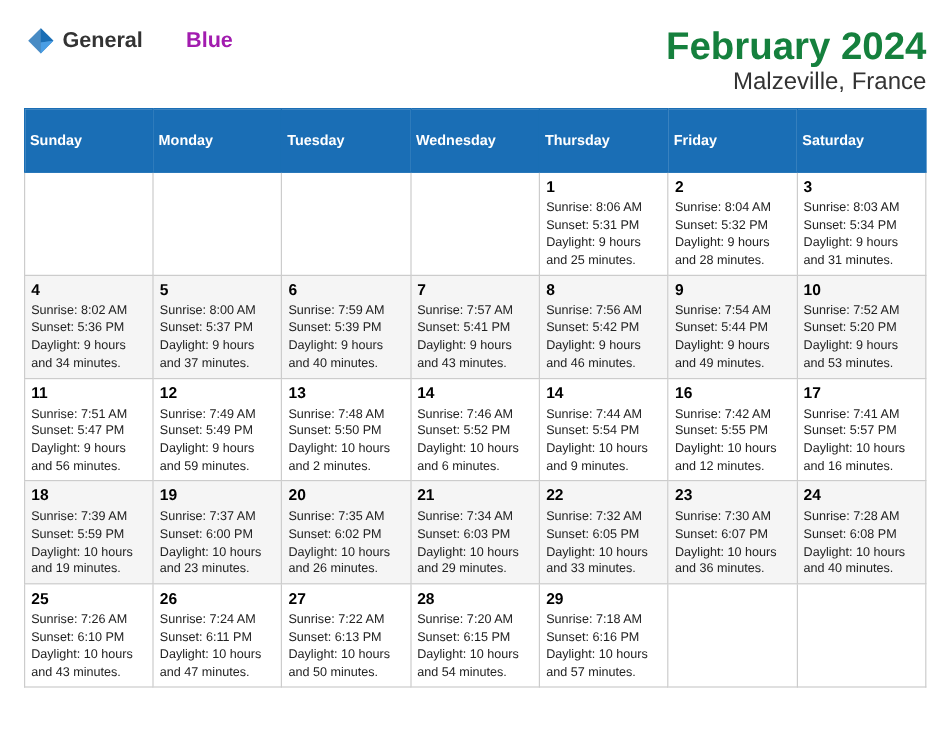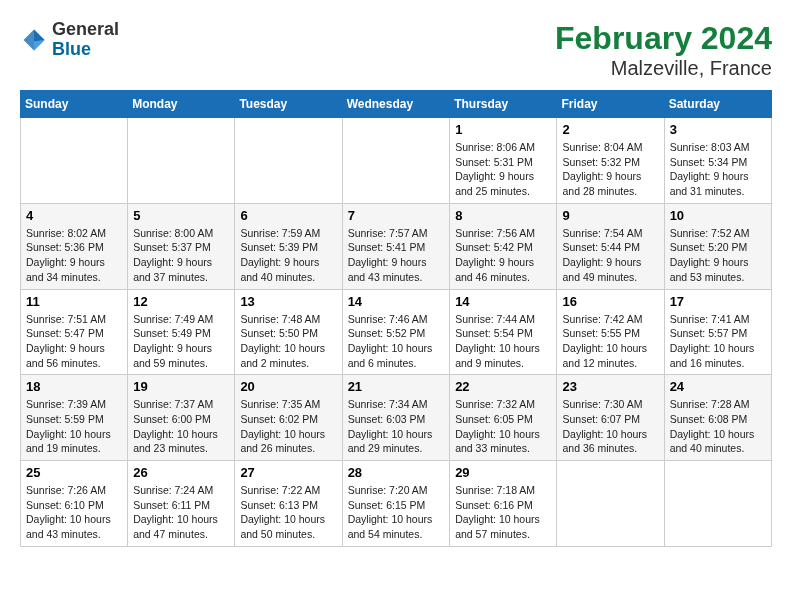--- a/index.html
+++ b/index.html
@@ -16,27 +16,27 @@
       align-items: flex-start;
       margin-bottom: 10px;
     }
     .logo {
       display: flex;
       align-items: center;
       gap: 4px;
     }
     .logo-text {
       display: flex;
-      flex-direction: column;
+      flex-direction: row;
       font-size: 18px;
       font-weight: bold;
       line-height: 1.1;
     }
     .logo-general { color: #333; }
-    .logo-blue { color: #0369a1; }
+    .logo-blue { color: #a21caf; margin-left: 36px; }
     .logo-icon {
       width: 28px;
       height: 28px;
     }
     .title-block {
       text-align: right;
     }
     .title-block h1 {
       font-size: 32px;
       font-weight: bold;
@@ -48,21 +48,21 @@
       color: #333;
     }
     table {
       width: 100%;
       border-collapse: collapse;
       font-size: 11px;
     }
     thead tr th {
       background-color: #1a6eb5;
       color: #fff;
-      padding: 6px 4px;
+      padding: 19px 4px;
       text-align: left;
       font-weight: bold;
       font-size: 12px;
       border: 1px solid #1a6eb5;
     }
     tbody tr td {
       border: 1px solid #ccc;
       padding: 4px 5px;
       vertical-align: top;
       min-height: 80px;

